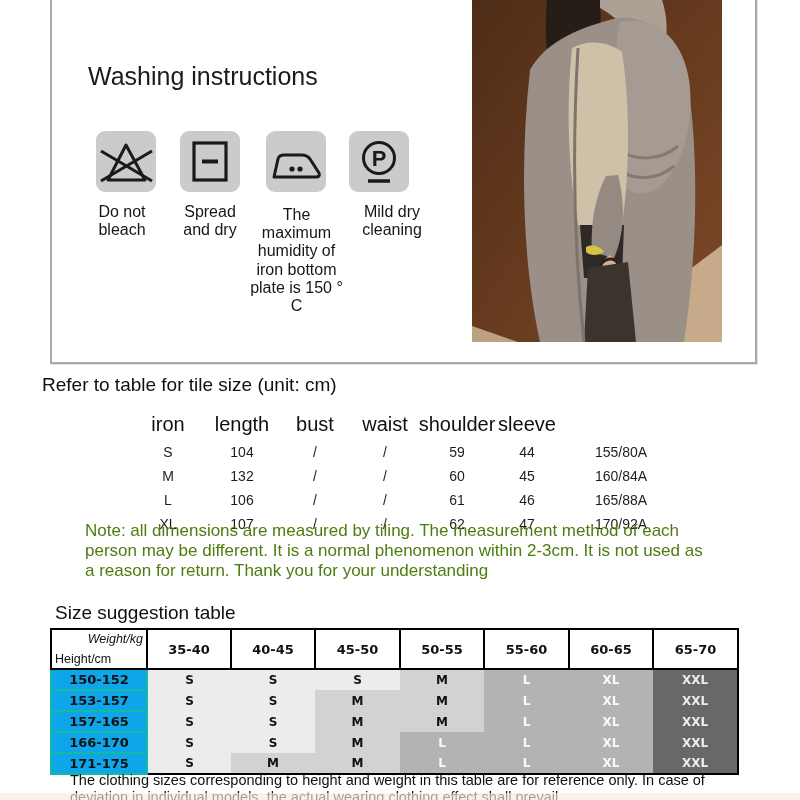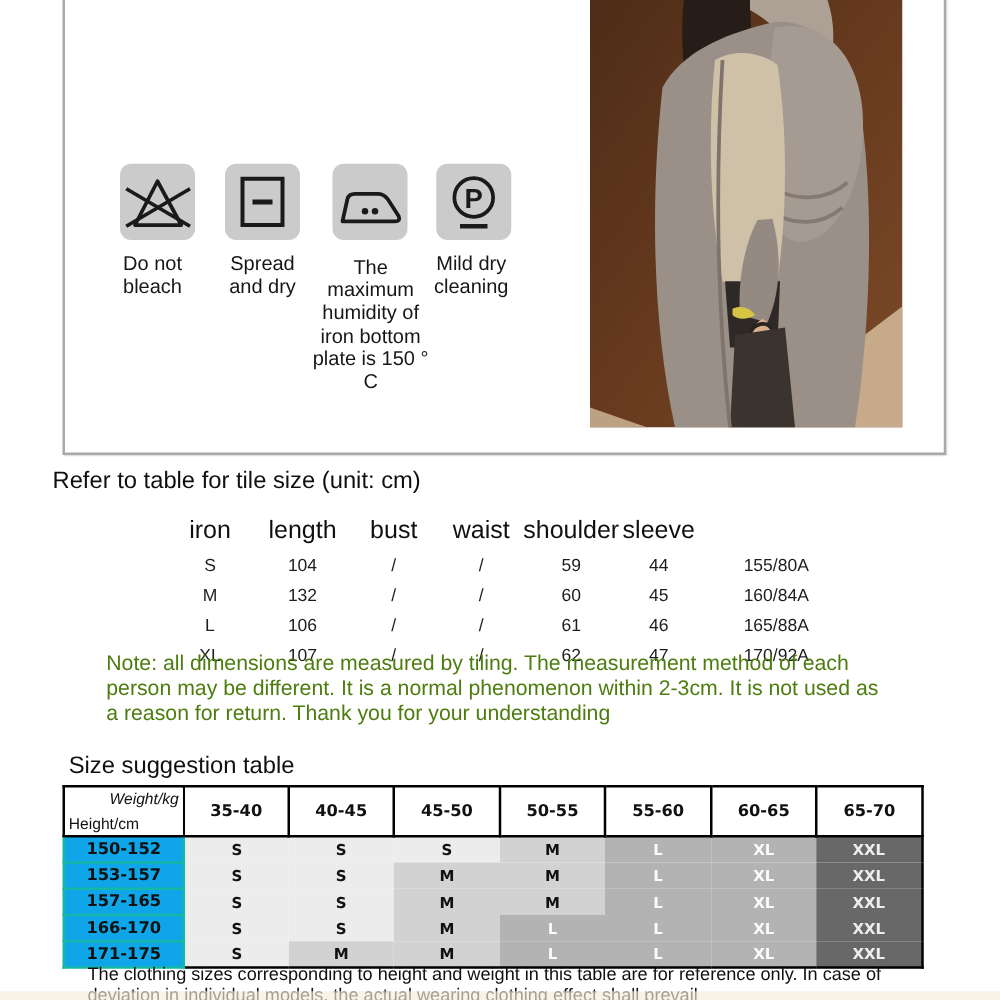--- a/index.html
+++ b/index.html
@@ -8,21 +8,21 @@
 
   
   .top-box{position:absolute;left:50px;top:-12px;width:703px;height:372px;
            border:2px solid #a9a9a9;background:#fff;box-shadow:1px 1px 0 #e2e2e2;}
   .wash-title{position:absolute;left:88px;top:62px;font-size:25px;color:#1b1b1b;}
 
   .tile{position:absolute;top:131px;width:60px;height:61px;background:#cbcbcb;border-radius:9px;}
   .tile svg{display:block;margin:0 auto;}
   .t1{left:96px}.t2{left:180px}.t3{left:266px}.t4{left:349px}
   .tile-label{position:absolute;top:203px;text-align:center;font-size:16px;color:#161616;line-height:1.14;}
-  .l1{left:89px;width:66px}.l2{left:175px;width:70px}.l3{left:249px;width:95px;top:206px}.l4{left:339px;width:76px}
+  .l1{left:89px;width:66px}.l2{left:175px;width:70px}.l3{left:249px;width:95px;top:206px}.l4{left:354px;width:76px}
 
   .photo{position:absolute;left:472px;top:0;width:250px;height:342px;}
   .photo svg{display:block;}
 
   
   .h2a{position:absolute;left:42px;top:374px;font-size:19px;color:#101010;}
   .size-table{position:absolute;left:128px;top:408px;border-collapse:collapse;table-layout:fixed;width:558px;}
   .size-table th{font-size:20px;font-weight:400;color:#101010;height:32px;text-align:center;vertical-align:middle;padding:0;}
   .size-table td{font-size:14px;color:#1d1d1d;height:24px;text-align:center;vertical-align:middle;padding:0;}
   .note{position:absolute;left:85px;top:521px;width:628px;font-size:17px;color:#4d7c0f;line-height:1.17;}
@@ -47,20 +47,21 @@
   .disclaimer{position:absolute;left:70px;top:772px;width:662px;font-size:14.5px;color:#101010;line-height:1.2;}
   .bottom-strip{position:absolute;left:0;top:793px;width:800px;height:7px;background:#f4ecda;opacity:.65;}
 </style>
 </head>
 <body>
 
 <div class="stage">
 
   <div class="top-box"></div>
 
+  <div class="wash-title">Washing instructions</div>
 
   <div class="tile t1">
     <svg width="60" height="61" viewBox="0 0 60 61">
       <path d="M30 14 L12 49 L49 49 Z" fill="none" stroke="#1a1a1a" stroke-width="3" stroke-linejoin="round"></path>
       <line x1="5" y1="20" x2="56" y2="50" stroke="#1a1a1a" stroke-width="3"></line>
       <line x1="56" y1="20" x2="5" y2="50" stroke="#1a1a1a" stroke-width="3"></line>
     </svg>
   </div>
   <div class="tile t2">
     <svg width="60" height="61" viewBox="0 0 60 61">

